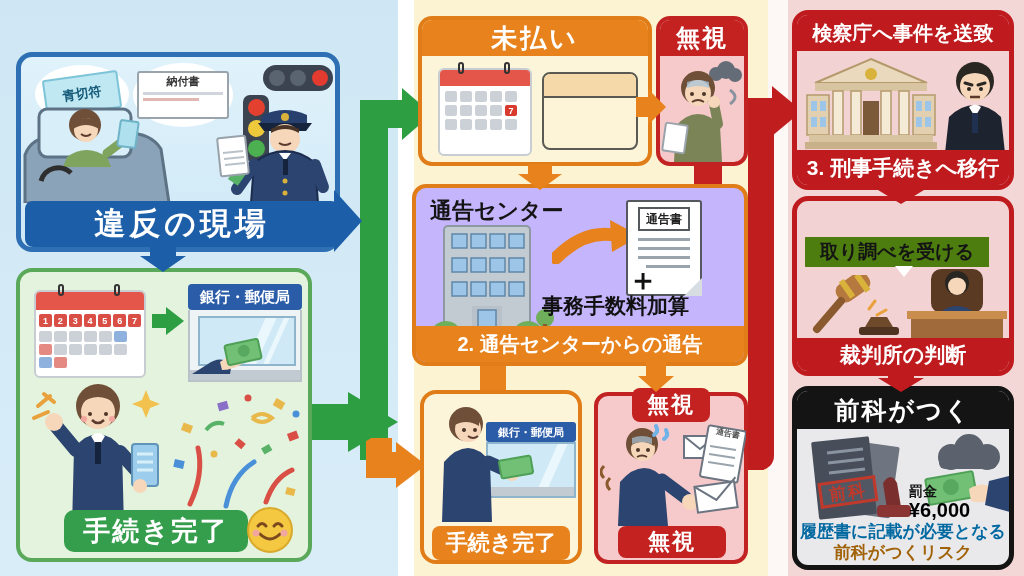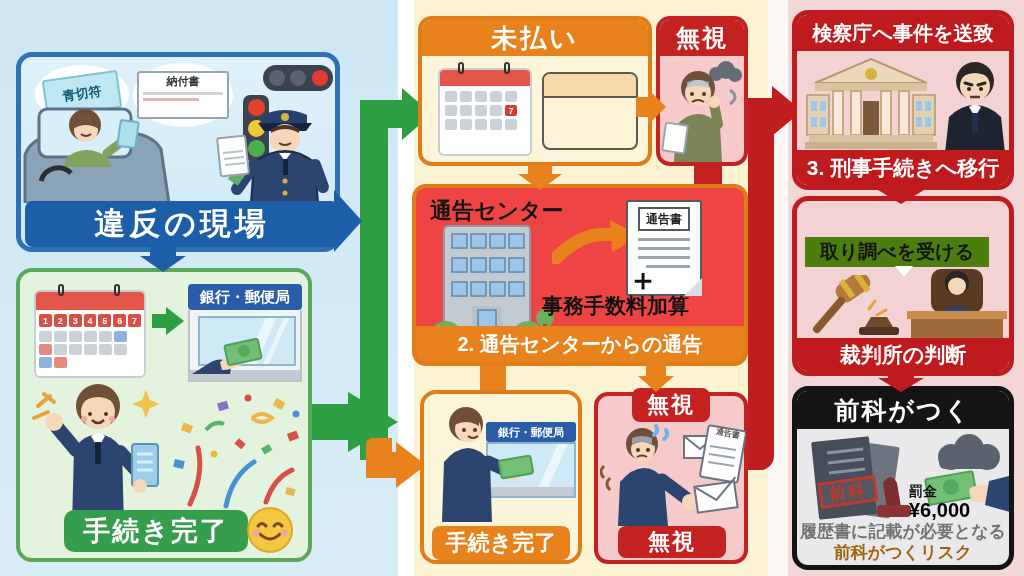--- a/index.html
+++ b/index.html
@@ -281,21 +281,21 @@
       <circle cx="32" cy="36" r="2" fill="#4a3527"></circle>
       <circle cx="44" cy="36" r="2" fill="#4a3527"></circle>
       <path d="M32,44 Q38,40 44,44" stroke="#5a3b2e" stroke-width="2" fill="none"></path>
       <path d="M14,104 L16,68 Q26,56 38,56 Q50,56 60,68 L62,104 Z" fill="#7b8456"></path>
       <path d="M58,66 L54,46" stroke="#7b8456" stroke-width="10" stroke-linecap="round"></path>
       <circle cx="54" cy="44" r="6" fill="#f6d7ba"></circle>
       <rect x="4" y="66" width="22" height="28" rx="2" fill="#fff" stroke="#9aa4ad" stroke-width="2" transform="rotate(8 15 80)"></rect>
     </svg>
   </div>
 
-  <div class="abs panel" style="left:412px;top:184px;width:336px;height:182px;border-width:4px;border-color:#e07d18;border-radius:14px;background:#ef4444;overflow:hidden;z-index:2;">
+  <div class="abs panel" style="left:412px;top:184px;width:336px;height:182px;border-width:4px;border-color:#e07d18;border-radius:14px;background:#c4b5fd;overflow:hidden;z-index:2;">
     <div class="abs" style="left:14px;top:8px;font-size:22px;font-weight:bold;color:#141414;">
       <span>通告センター</span>
     </div>
     <svg class="abs" style="left:16px;top:34px;" width="122" height="120" viewBox="0 0 122 120">
       <rect x="12" y="4" width="86" height="110" rx="4" fill="#c3cbd2" stroke="#8e99a3" stroke-width="2"></rect>
       <g fill="#9cc5e8" stroke="#5f87a8" stroke-width="1.5">
         <rect x="20" y="12" width="15" height="14"></rect>
           <rect x="39" y="12" width="15" height="14"></rect>
           <rect x="58" y="12" width="15" height="14"></rect>
           <rect x="77" y="12" width="15" height="14"></rect>
@@ -510,18 +510,18 @@
       <rect x="8" y="8" width="48" height="26" rx="2" fill="#72bf76" stroke="#4da055" stroke-width="2" transform="rotate(-10 32 21)"></rect>
       <circle cx="32" cy="20" r="8" fill="#4da055" opacity="0.7" transform="rotate(-10 32 21)"></circle>
       <path d="M50,22 Q62,14 72,20 L76,30 Q64,38 52,34 Z" fill="#f6d7ba"></path>
       <path d="M70,14 L94,8 L94,46 L66,38 Z" fill="#2c4470"></path>
     </svg>
     <div class="abs" style="left:112px;top:92px;line-height:1.15;">
       <div style="font-size:14px;font-weight:bold;color:#141414;">罰金</div>
       <div style="font-size:20px;font-weight:bold;color:#000000;">¥6,000</div>
     </div>
     <div class="abs" style="left:0;top:130px;width:100%;text-align:center;line-height:1.25;">
-      <div style="font-size:17px;font-weight:bold;color:#737373;">履歴書に記載が必要となる</div>
+      <div style="font-size:17px;font-weight:bold;color:#0369a1;">履歴書に記載が必要となる</div>
       <div style="font-size:17px;font-weight:bold;color:#a16207;">前科がつくリスク</div>
     </div>
   </div>
 
 </div>
 
 </body></html>

